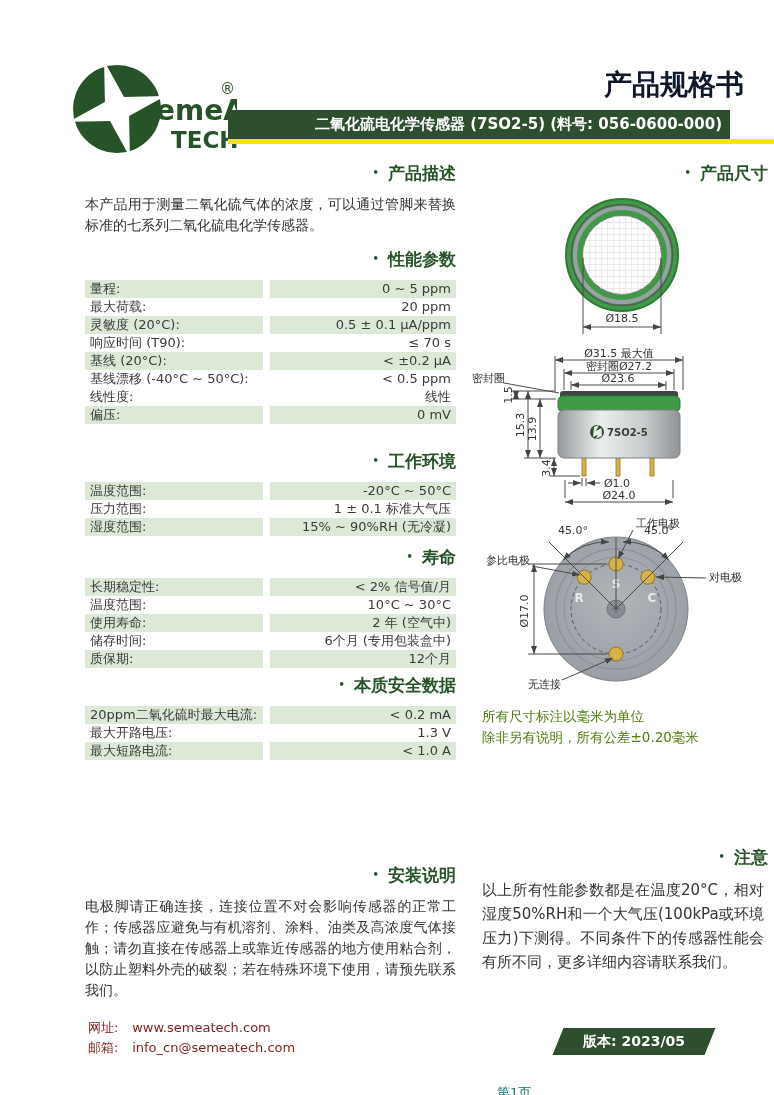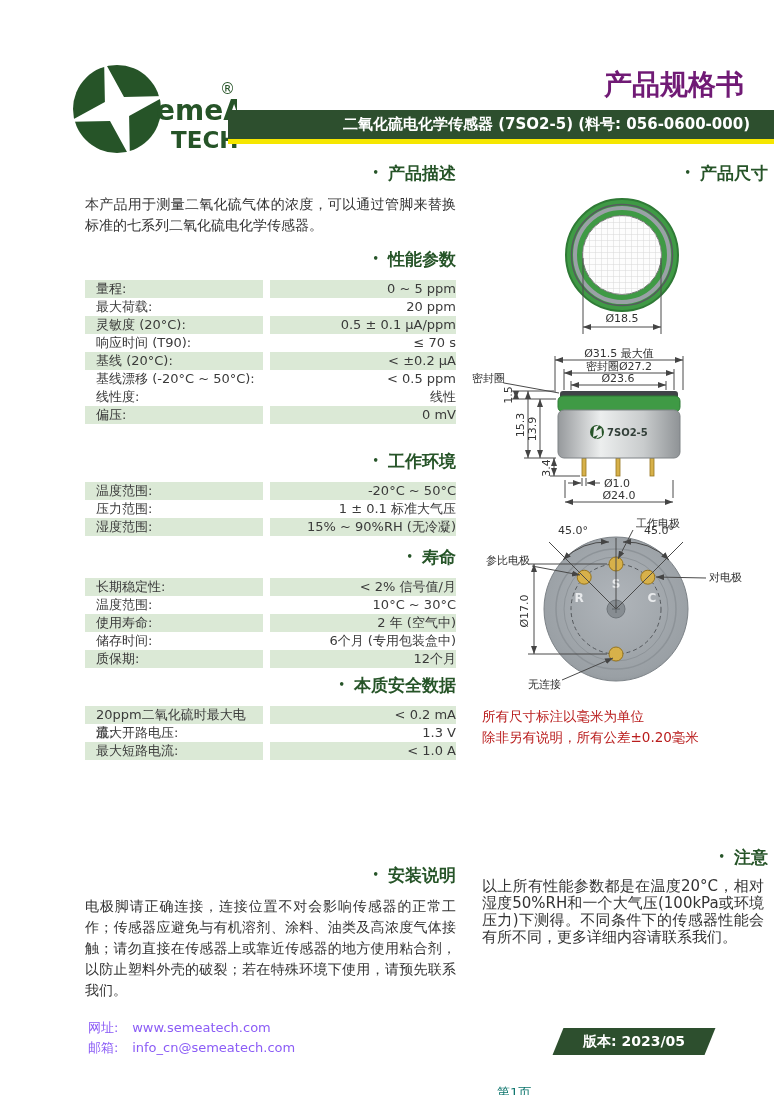--- a/index.html
+++ b/index.html
@@ -2,48 +2,48 @@
 <html><head>
 <meta charset="utf-8">
 <style>
   * { margin:0; padding:0; box-sizing:border-box; }
   html,body { background:#fff; }
   body { font-family:"DejaVu Sans","Liberation Sans",sans-serif; }
   .page { position:relative; width:774px; height:1095px; background:#fff; overflow:hidden; }
 
   
   .logo-svg { position:absolute; left:72px; top:60px; }
-  .doc-title { position:absolute; top:66px; right:30px; font-size:28px; font-weight:bold; color:#701a75; }
-  .banner { position:absolute; left:228px; top:110px; width:546px; height:29px; background:#2d4f2e;
-            color:#fff; font-size:15px; font-weight:bold; line-height:29px; text-align:right; padding-right:24px; }
+  .doc-title { position:absolute; top:66px; right:30px; font-size:28px; font-weight:bold; color:#0f172a; }
+  .banner { position:absolute; left:228px; top:110px; width:502px; height:29px; background:#2d4f2e;
+            color:#fff; font-size:15px; font-weight:bold; line-height:29px; text-align:right; padding-right:8px; }
   .yellow-bar { position:absolute; left:228px; top:139px; width:546px; height:5px; background:#f5e600; }
 
   
   .sec { position:absolute; left:70px; width:386px; }
   .sec-r { position:absolute; left:468px; width:300px; }
   .sec-h { font-size:17px; font-weight:bold; color:#265428; margin-bottom:9px;text-align:right; }
   .sec-h::before { content:"•"; font-size:10px; vertical-align:3px; margin-right:9px; color:#265428; }
   .body-text { margin-left:15px; font-size:14px; color:#333; line-height:21px; text-align:justify; }
 
   
   .spec-table { margin-left:15px; }
   .spec-row { display:flex; gap:7px; height:18px; }
-  .spec-row .lbl { flex:0 0 178px; padding-left:11px; font-size:13px; line-height:18px; color:#3a3a3a; }
-  .spec-row .val { flex:1; text-align:right; font-size:13px; line-height:18px; color:#3a3a3a; }
+  .spec-row .lbl { flex:0 0 178px; padding-left:5px; font-size:13px; line-height:18px; color:#3a3a3a; }
+  .spec-row .val { flex:1; text-align:right; padding-right:5px; font-size:13px; line-height:18px; color:#3a3a3a; }
   .spec-row.odd .lbl, .spec-row.odd .val { background:#dbe9d6; }
 
   
   .topview-svg { position:absolute; left:535px; top:192px; }
   .sideview-svg { position:absolute; left:470px; top:346px; }
   .bottomview-svg { position:absolute; left:466px; top:514px; }
-  .dim-notes { position:absolute; left:482px; top:706px; font-size:13.5px; color:#b91c1c; line-height:21px; }
-  .caution-body { margin-left:14px; width:282px; font-size:15px; color:#333; line-height:17px; text-align:justify; }
-
-  
-  .footer-contact { position:absolute; left:88px; top:1018px; font-size:13px; color:#8b5cf6; line-height:20px; }
+  .dim-notes { position:absolute; left:482px; top:706px; font-size:13.5px; color:#4d7c0f; line-height:21px; }
+  .caution-body { margin-left:14px; width:282px; font-size:15px; color:#333; line-height:24px; text-align:justify; }
+
+  
+  .footer-contact { position:absolute; left:88px; top:1018px; font-size:13px; color:#7f1d1d; line-height:20px; }
   .footer-contact .flbl { display:inline-block; width:40px; }
   .page-num { position:absolute; left:497px; top:1084px; font-size:13px; color:#0f766e; }
   .version-badge { position:absolute; left:558px; top:1028px; width:152px; height:27px; background:#2d4f2e;
                    transform:skewX(-22deg); }
   .version-badge span { display:block; transform:skewX(22deg); color:#fff; font-size:14px; font-weight:bold;
                         text-align:center; line-height:27px; }
 
   svg text { font-family:"DejaVu Sans","Liberation Sans",sans-serif; }
   .dim-tc { font-size:11px; fill:#333; text-anchor:middle; }
   .cn-t { font-size:11px; fill:#333; }
@@ -89,21 +89,21 @@
         </div>
       <div class="spec-row">
           <span class="lbl">响应时间 (T90):</span>
           <span class="val">≤ 70 s</span>
         </div>
       <div class="spec-row odd">
           <span class="lbl">基线 (20°C):</span>
           <span class="val">&lt; ±0.2 μA</span>
         </div>
       <div class="spec-row">
-          <span class="lbl">基线漂移 (-20°C ~ 50°C):</span>
+          <span class="lbl">基线漂移 (-40°C ~ 50°C):</span>
           <span class="val">&lt; 0.5 ppm</span>
         </div>
       <div class="spec-row">
           <span class="lbl">线性度:</span>
           <span class="val">线性</span>
         </div>
       <div class="spec-row odd">
           <span class="lbl">偏压:</span>
           <span class="val">0 mV</span>
         </div>

